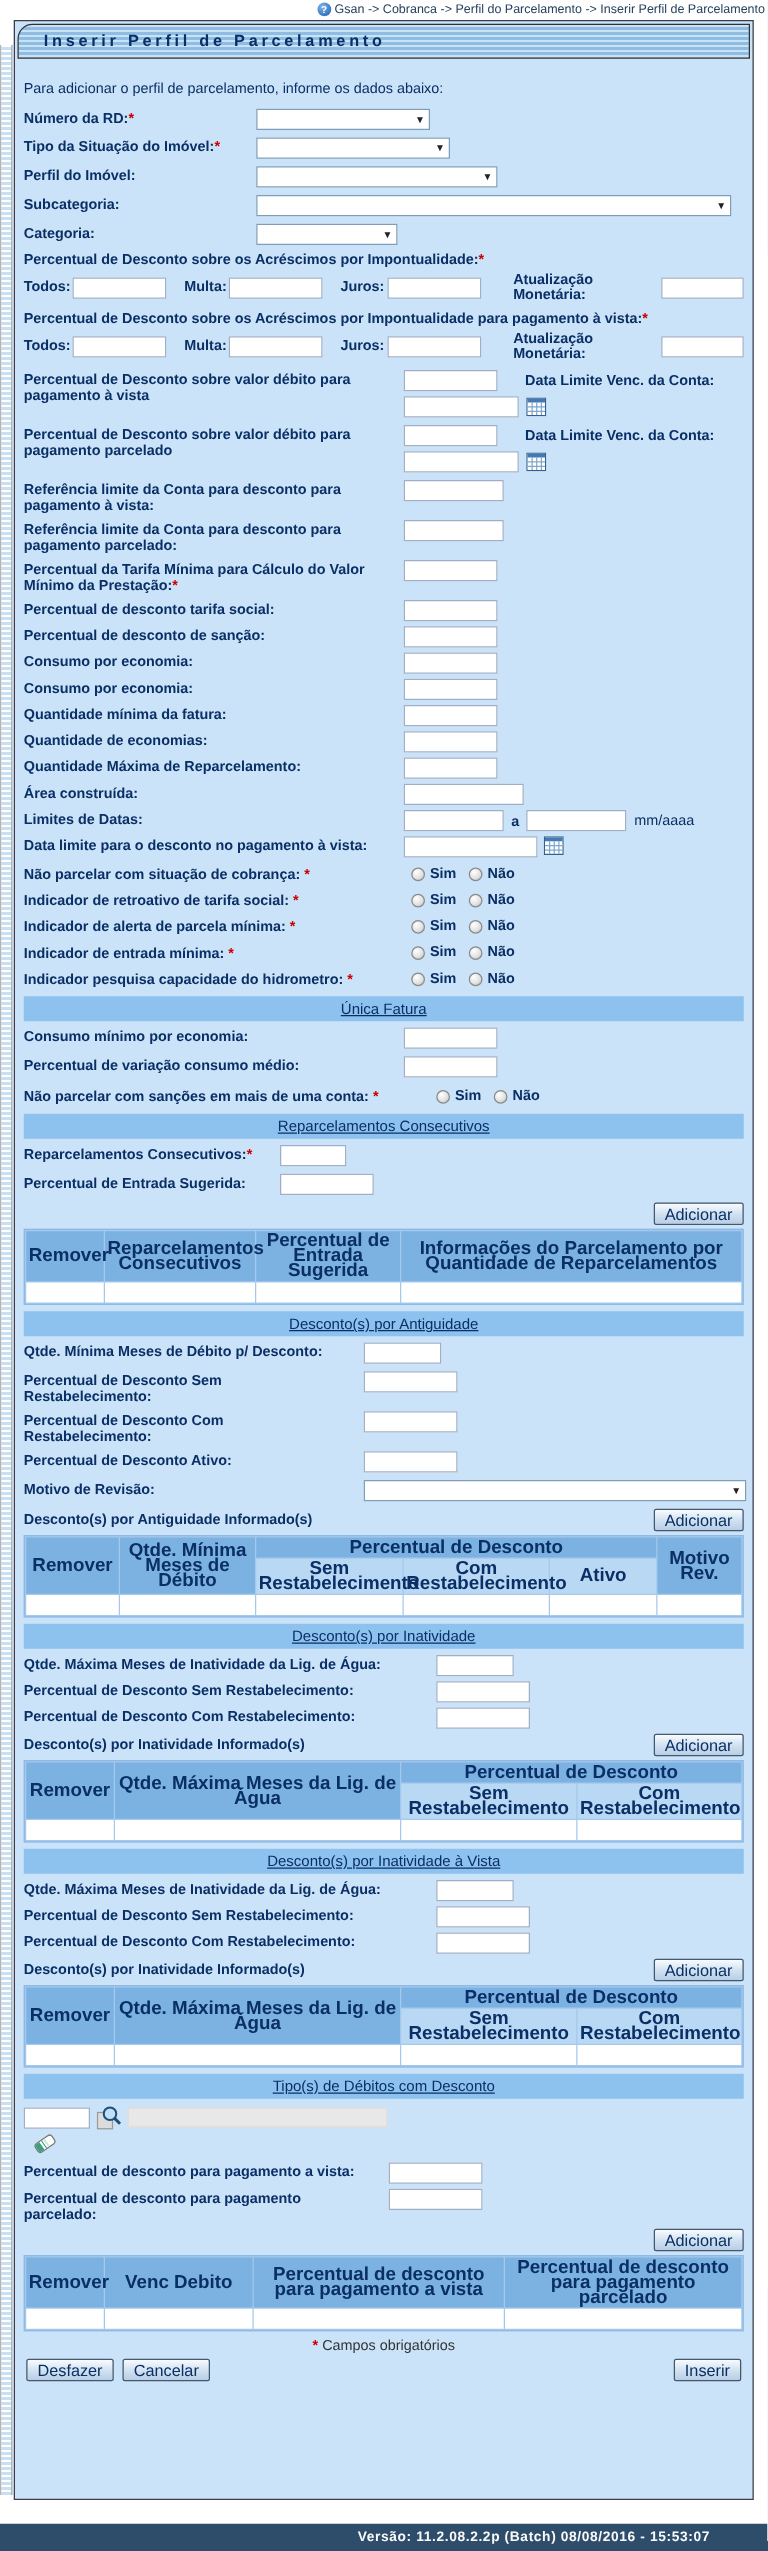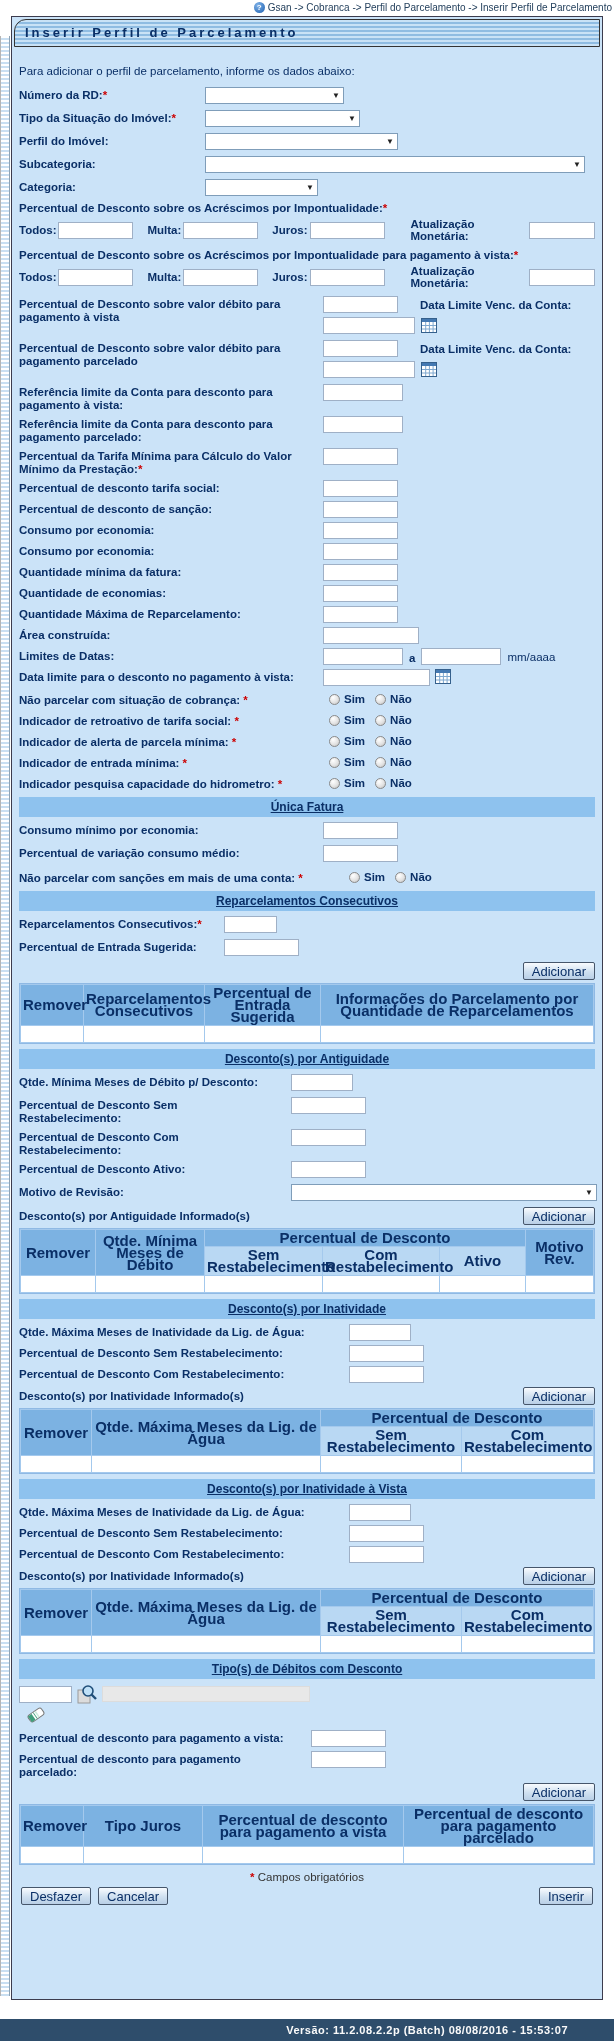--- a/index.html
+++ b/index.html
@@ -6,21 +6,21 @@
   body { font-family:"Liberation Sans", sans-serif; background:#fff; }
   .page { position:relative; width:614px; height:2041px; background:#fff; overflow:hidden; }
 
   .bcbar { height:15px; display:flex; justify-content:flex-end; align-items:center; padding-right:2px; gap:3px; }
   .bcico { width:11px; height:11px; border-radius:50%; background:radial-gradient(circle at 35% 30%, #7fb2e8, #1c5fb0); color:#fff; font-size:8px; font-weight:bold; text-align:center; line-height:11px; flex:none; }
   .bctxt { font-size:10px; color:#26425e; }
 
   .stripes { position:absolute; left:0; top:36px; width:10px; height:1960px; background:repeating-linear-gradient(180deg,#ffffff 0 2px,#c9dff2 2px 4px); border-left:1px solid #b5b5b5; border-right:1px solid #8fa4b5; }
 
   .panel { position:absolute; left:11px; top:16px; width:592px; height:1984px; background:#cbe3f8; border:1px solid #3c3c4e; overflow:hidden; }
-  .titlebar { margin:2px; height:28px; border:1px solid #333; border-radius:12px 0 0 0; background:repeating-linear-gradient(180deg,#c9e2f6 0 2px,#8fbce2 2px 4px); color:#0a2f66; font-weight:bold; font-size:13px; letter-spacing:3px; line-height:26px; padding-left:10px; }
+  .titlebar { margin:2px; height:28px; border:1px solid #333; border-radius:12px 0 0 0; background:repeating-linear-gradient(180deg,#c9e2f6 0 2px,#8fbce2 2px 4px); color:#0a2f66; font-weight:bold; font-size:13px; letter-spacing:3px; line-height:26px; padding-left:20px; }
 
   .content { padding:0 7px; color:#0a2f66; font-size:11.5px; }
   .intro { margin:18px 0 10px 0; color:#0a2f66; }
 
   .frow { display:flex; align-items:flex-start; margin-bottom:6px; min-height:17px; }
   .tight { margin-bottom:4px; }
   .lbl { font-weight:bold; color:#0a2f66; line-height:13px; padding-top:2px; flex:none; }
   .lw186{width:186px;} .lw205{width:205px;} .lw240{width:240px; margin-right:32px;}
   .lw250{width:250px; margin-right:42px;} .lw272{width:272px;} .lw292{width:292px;}
   .lw304{width:304px;} .lw310{width:310px;} .lw330{width:330px;}
@@ -38,21 +38,21 @@
 
   .dcol { display:flex; flex-direction:column; gap:4px; }
   .dline { display:flex; align-items:center; gap:6px; }
   .dl-lbl { font-weight:bold; margin-left:16px; }
 
   .radio { width:11px; height:11px; border-radius:50%; border:1px solid #8a8a8a; background:radial-gradient(circle at 35% 30%,#fff,#e3e3e3 55%,#bdbdbd); display:inline-block; flex:none; cursor:pointer; }
   .radlbl { font-weight:bold; margin:0 10px 0 4px; }
   .radrow { display:flex; align-items:center; margin-bottom:3px; min-height:18px; }
 
   .secbar { margin:5px 0 5px 0; background:#8ec2ee; height:20px; display:flex; align-items:center; justify-content:center; }
-  .secbar span { font-weight:bold; text-decoration:underline; color:#0a2f66; font-size:12px; }
+  .secbar span { font-weight:normal; text-decoration:underline; color:#0a2f66; font-size:12px; }
 
   .addrow { display:flex; justify-content:flex-end; margin:2px 0 3px 0; }
   .infrow { display:flex; justify-content:space-between; align-items:center; margin:2px 0 3px 0; }
   .inflbl { font-weight:bold; }
   .btn { font-family:"Liberation Sans",sans-serif; font-size:13px; color:#0a2f66; background:linear-gradient(180deg,#f8fbfe,#cfe0f0 55%,#b9cfe6); border:1px solid #46566b; border-radius:2px; height:18px; padding:0 8px; cursor:pointer; }
 
   table.grid { width:100%; border-collapse:separate; border-spacing:1px; background:#a4c9ed; border:1px solid #8fb9e4; margin:1px 0 4px 0; table-layout:fixed; }
   table.grid th { background:#7cb2e2; color:#0a2f66; font-size:15px; font-weight:bold; line-height:12px; padding:2px 2px; text-align:center; }
   table.grid th.sub { background:#b9d8f3; }
   table.grid td { background:#fff; height:16px; }
@@ -562,21 +562,21 @@
       <table class="grid">
         <colgroup>
             <col style="width:62px">
             <col style="width:118px">
             <col style="width:200px">
             <col>
           </colgroup>
         <tbody>
             <tr>
           <th>Remover</th>
-          <th>Tipo Juros</th>
+          <th>Venc Debito</th>
           <th>Percentual de desconto para pagamento a vista</th>
           <th>Percentual de desconto para pagamento parcelado</th>
         </tr>
         <tr>
               <td></td>
               <td></td>
               <td></td>
               <td></td>
             </tr>
       </tbody>

